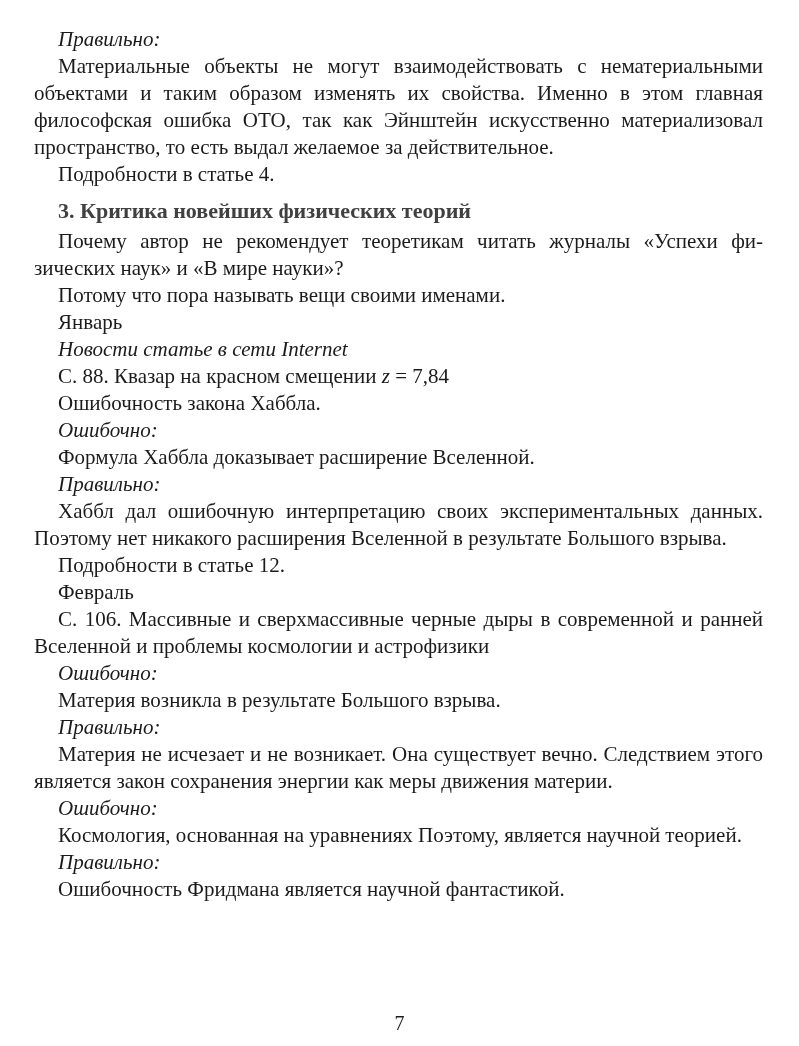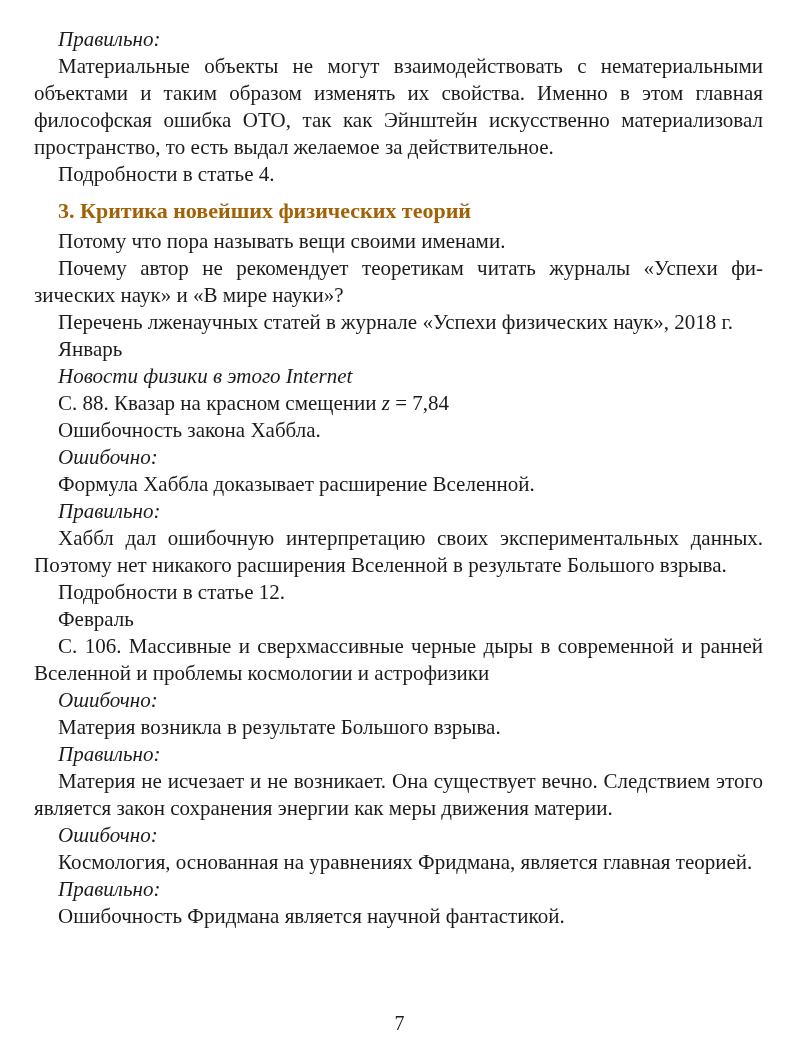--- a/index.html
+++ b/index.html
@@ -37,21 +37,21 @@
   .body-italic {
     font-style: italic;
   }
   .heading {
     font-size: 22px;
     line-height: 28px;
     font-weight: 700;
     margin: 9px 0 3px 0;
     text-indent: 24px;
     text-align: left;
-    color: #a16207;
+    color: #404040;
   }
   .math-var {
     font-style: italic;
   }
   .page-number {
     position: absolute;
     bottom: 12px;
     left: 0;
     width: 100%;
     text-align: center;
@@ -64,39 +64,38 @@
 <body>
 
 <div class="page">
 
   <p class="label-italic">Правильно:</p>
   <p>Материальные объекты не могут взаимодействовать с нематериальными объектами и таким образом изменять их свойства. Именно в этом главная философская ошибка ОТО, так как Эйнштейн искусственно материализовал пространство, то есть выдал желаемое за действительное.</p>
   <p>Подробности в статье 4.</p>
 
   <h2 class="heading">3. Критика новейших физических теорий</h2>
 
+  <p>Почему автор не рекомендует теоретикам читать журналы «Успехи фи­зических наук» и «В мире науки»?</p>
   <p>Потому что пора называть вещи своими именами.</p>
-  <p>Почему автор не рекомендует теоретикам читать журналы «Успехи фи­зических наук» и «В мире науки»?</p>
-  <p>Перечень лженаучных статей в журнале «Успехи физических наук», 2018 г.</p>
   <p>Январь</p>
-  <p class="body-italic">Новости физики в этого Internet</p>
+  <p class="body-italic">Новости статье в сети Internet</p>
 
   <p><span>С. 88. Квазар на красном смещении </span><span class="math-var">z</span><span> = 7,84</span></p>
 
   <p>Ошибочность закона Хаббла.</p>
   <p class="label-italic">Ошибочно:</p>
   <p>Формула Хаббла доказывает расширение Вселенной.</p>
   <p class="label-italic">Правильно:</p>
   <p>Хаббл дал ошибочную интерпретацию своих экспериментальных данных. Поэтому нет никакого расширения Вселенной в результате Большого взрыва.</p>
   <p>Подробности в статье 12.</p>
   <p>Февраль</p>
   <p>С. 106. Массивные и сверхмассивные черные дыры в современной и ранней Вселенной и проблемы космологии и астрофизики</p>
   <p class="label-italic">Ошибочно:</p>
   <p>Материя возникла в результате Большого взрыва.</p>
   <p class="label-italic">Правильно:</p>
   <p>Материя не исчезает и не возникает. Она существует вечно. Следствием этого является закон сохранения энергии как меры движения материи.</p>
   <p class="label-italic">Ошибочно:</p>
-  <p>Космология, основанная на уравнениях Фридмана, является главная тео­рией.</p>
+  <p>Космология, основанная на уравнениях Поэтому, является научной тео­рией.</p>
   <p class="label-italic">Правильно:</p>
   <p>Ошибочность Фридмана является научной фантастикой.</p>
 
   <div class="page-number">7</div>
 </div>
 
 </body></html>

